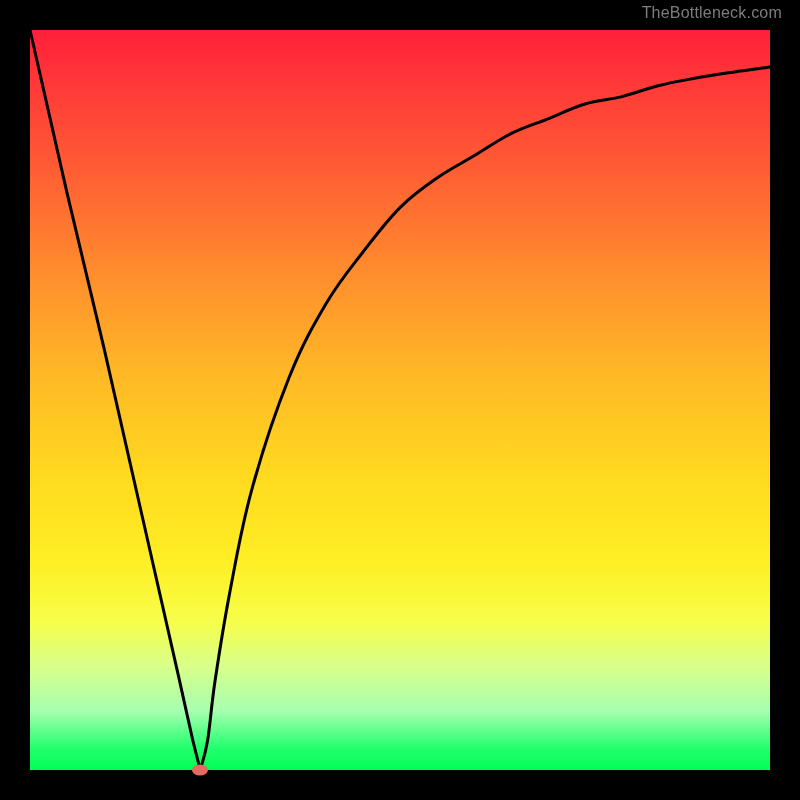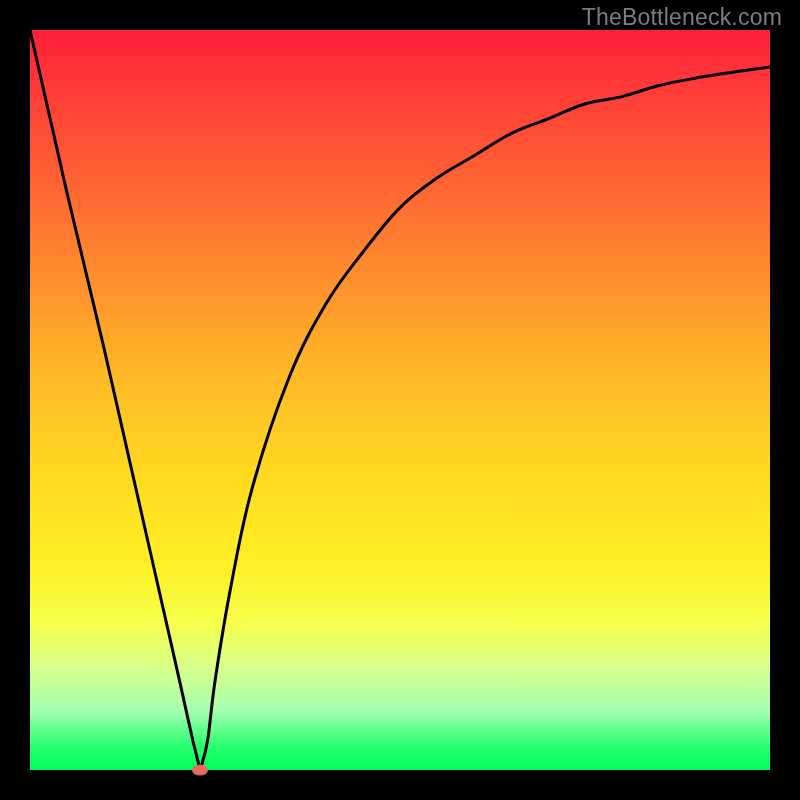--- a/index.html
+++ b/index.html
@@ -43,21 +43,21 @@
     left: 0;
     top: 0;
     width: 740px;
     height: 740px;
   }
   .watermark {
     position: absolute;
     top: 4px;
     right: 18px;
     color: #7d7d7d;
-    font-size: 23px;
+    font-size: 16px;
     font-weight: 500;
     letter-spacing: 0.2px;
     user-select: none;
   }
   .marker {
     position: absolute;
     width: 16px;
     height: 11px;
     border-radius: 50% / 50%;
     background: #e46b62;

